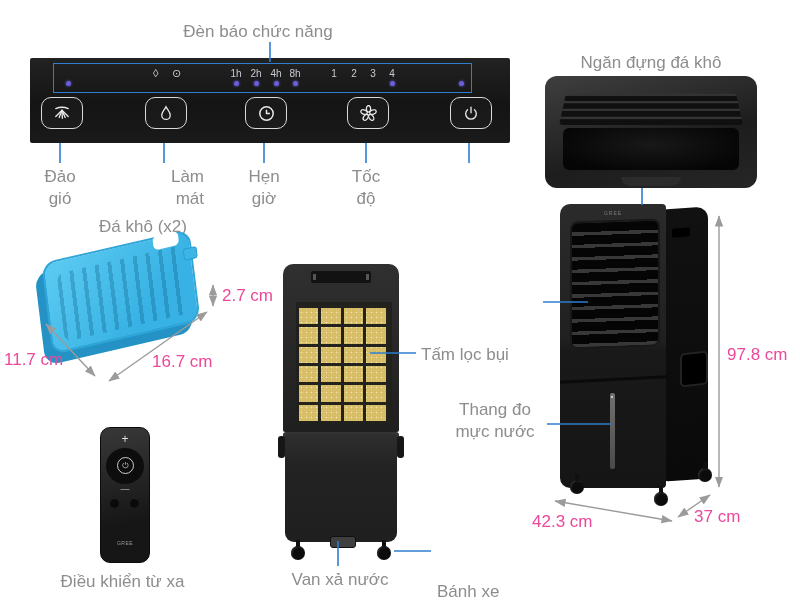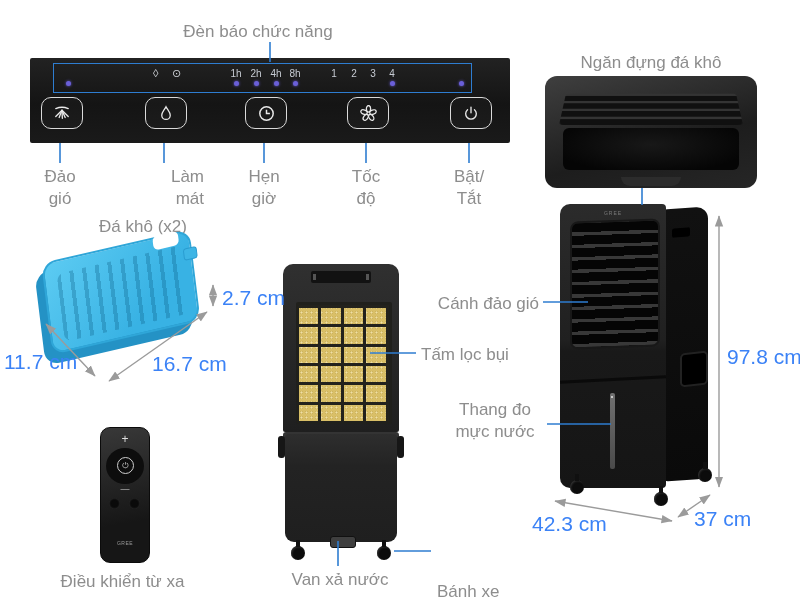--- a/index.html
+++ b/index.html
@@ -1,20 +1,20 @@
 <!DOCTYPE html>
 <html><head>
 <meta charset="utf-8">
 <style>
   html,body{margin:0;padding:0;background:#fff;}
   #canvas{position:relative;width:800px;height:600px;background:#fff;overflow:hidden;
           font-family:"Liberation Sans","DejaVu Sans",sans-serif;}
   .abs{position:absolute;}
   .lbl{position:absolute;color:#8d8d8d;font-size:17px;line-height:1.28;text-align:center;}
-  .dim{position:absolute;color:#3b82f6;font-size:21px;white-space:nowrap;}
+  .dim{position:absolute;color:#ec4899;font-size:17px;white-space:nowrap;}
 
   
   .panel{left:30px;top:58px;width:480px;height:85px;background:linear-gradient(180deg,#222 0%,#141414 55%,#1a1a1a 100%);border-radius:2px;}
   .ind-rect{position:absolute;left:23px;top:5px;width:417px;height:28px;border:1px solid #2e7dd1;}
   .dot{position:absolute;width:5px;height:5px;border-radius:50%;background:#6a5fd8;box-shadow:0 0 3px #6a5fd8;}
   .ind-txt{position:absolute;top:4px;width:22px;text-align:center;color:#c7ccd4;font-size:10px;}
   .ind-glyph{position:absolute;top:3px;color:#cfd3d8;font-size:11px;}
   .pbtn{position:absolute;top:39px;width:40px;height:30px;border:1.5px solid #dadada;border-radius:10px;
         display:flex;align-items:center;justify-content:center;background:rgba(255,255,255,0.02);}
   .pbtn svg{display:block;}
@@ -183,24 +183,20 @@
       <div>mát</div>
   </div>
   <div class="lbl" style="left:224px;top:166px;width:80px;">
     <div>Hẹn</div>
       <div>giờ</div>
   </div>
   <div class="lbl" style="left:326px;top:166px;width:80px;">
     <div>Tốc</div>
       <div>độ</div>
   </div>
-  <div class="lbl" style="left:429px;top:166px;width:80px;">
-    <div>Bật/</div>
-      <div>Tắt</div>
-  </div>
 
   <div class="abs tray">
     <div class="tray-slats"></div>
     <div class="tray-open"></div>
     <div class="tray-lip"></div>
   </div>
 
   <div class="abs prod">
     <div class="prod-side"></div>
     <div class="prod-front"></div>
@@ -243,21 +239,20 @@
     <div class="rem-plus">+</div>
     <div class="rem-pad">
       <div class="rem-pwr">⏻</div>
     </div>
     <div class="rem-minus">—</div>
     <div class="rem-btn" style="left:8px;"></div>
     <div class="rem-btn" style="left:28px;"></div>
     <div class="rem-brand">GREE</div>
   </div>
 
-  <div class="lbl" style="left:427px;top:293px;width:112px;text-align:right;">Cánh đảo gió</div>
   <div class="lbl" style="left:421px;top:344px;width:110px;text-align:left;">Tấm lọc bụi</div>
   <div class="lbl" style="left:447px;top:399px;width:96px;">
     <div>Thang đo</div>
       <div>mực nước</div>
   </div>
   <div class="lbl" style="left:437px;top:542px;width:80px;text-align:left;margin-top:39px;">Bánh xe</div>
   <div class="lbl" style="left:290px;top:569px;width:100px;">Van xả nước</div>
   <div class="lbl" style="left:40px;top:571px;width:165px;">Điều khiển từ xa</div>
 
   <div class="dim" style="left:222px;top:286px;">2.7 cm</div>

